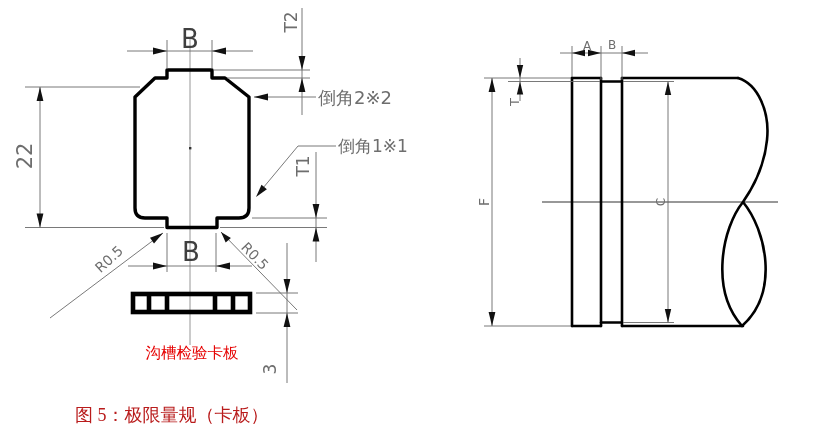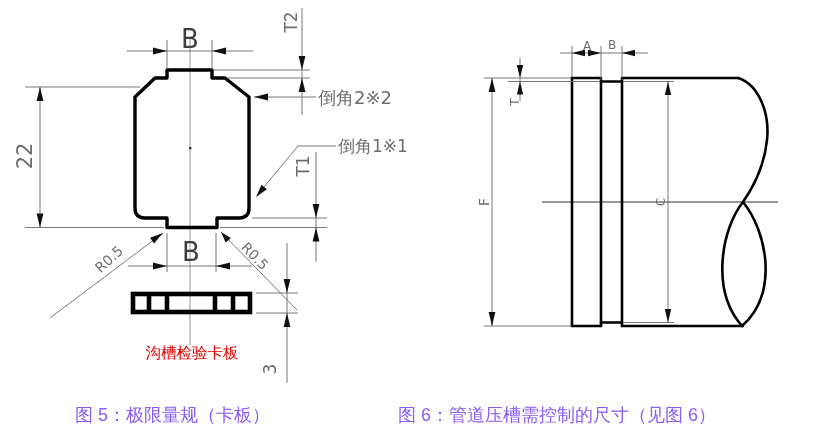--- a/index.html
+++ b/index.html
@@ -10,22 +10,22 @@
   #fig6{left:410px;}
   .thick{stroke:#000;stroke-width:3.4;fill:none;stroke-linejoin:round;stroke-linecap:round;}
   .thick2{stroke:#000;stroke-width:2.6;fill:none;stroke-linejoin:round;stroke-linecap:round;}
   .bar{stroke:#000;stroke-width:4.6;fill:none;}
   .thin{stroke:#6a6a6a;stroke-width:0.9;fill:none;}
   .cline{stroke:#8a8a8a;stroke-width:0.9;fill:none;}
   .arr{fill:#111;stroke:none;}
   text{font-family:"DejaVu Sans",sans-serif;}
   .dimtxt{fill:#6e6e6e;}
   .bigtxt{fill:#3f3f3f;}
-  .caption{position:absolute;top:403px;color:#8b5cf6;font-size:18px;
-           font-family:Liberation Sans, sans-serif;white-space:nowrap;}
+  .caption{position:absolute;top:403px;color:#b91c1c;font-size:18px;
+           font-family:Liberation Serif, serif;white-space:nowrap;}
   .cap5{left:75px;}
   .cap6{left:398px;}
 </style>
 </head>
 <body>
 
 <div class="canvas">
 
   <svg id="fig5" width="420" height="400" viewBox="0 0 420 400">
 
@@ -168,14 +168,13 @@
       <line class="thin" x1="213" y1="81.5" x2="264" y2="81.5"></line>
       <line class="thin" x1="213" y1="322.5" x2="264" y2="322.5"></line>
       <line class="thin" x1="258" y1="81.5" x2="258" y2="322.5"></line>
       <polygon class="arr" points="258,81.5 254.8,95 261.2,95"></polygon>
       <polygon class="arr" points="258,322.5 254.8,309 261.2,309"></polygon>
       <text class="dimtxt" transform="translate(251,202) rotate(-90)" font-size="12" text-anchor="middle" dominant-baseline="central">C</text>
     </g>
   </svg>
 
   <div class="caption cap5">图 5：极限量规（卡板）</div>
-  <div class="caption cap6">图 6：管道压槽需控制的尺寸（见图 6）</div>
 </div>
 
 </body></html>

